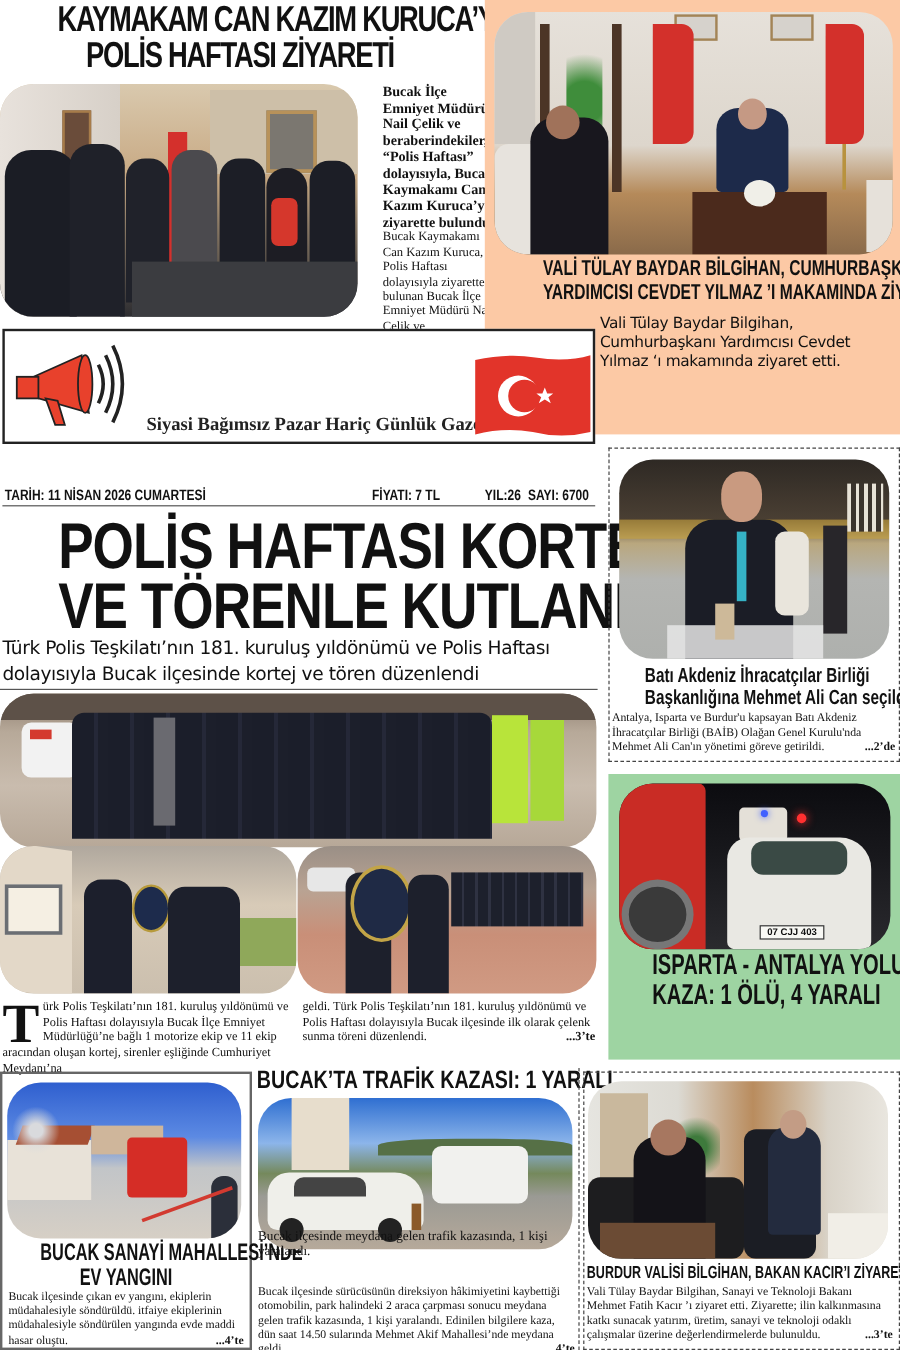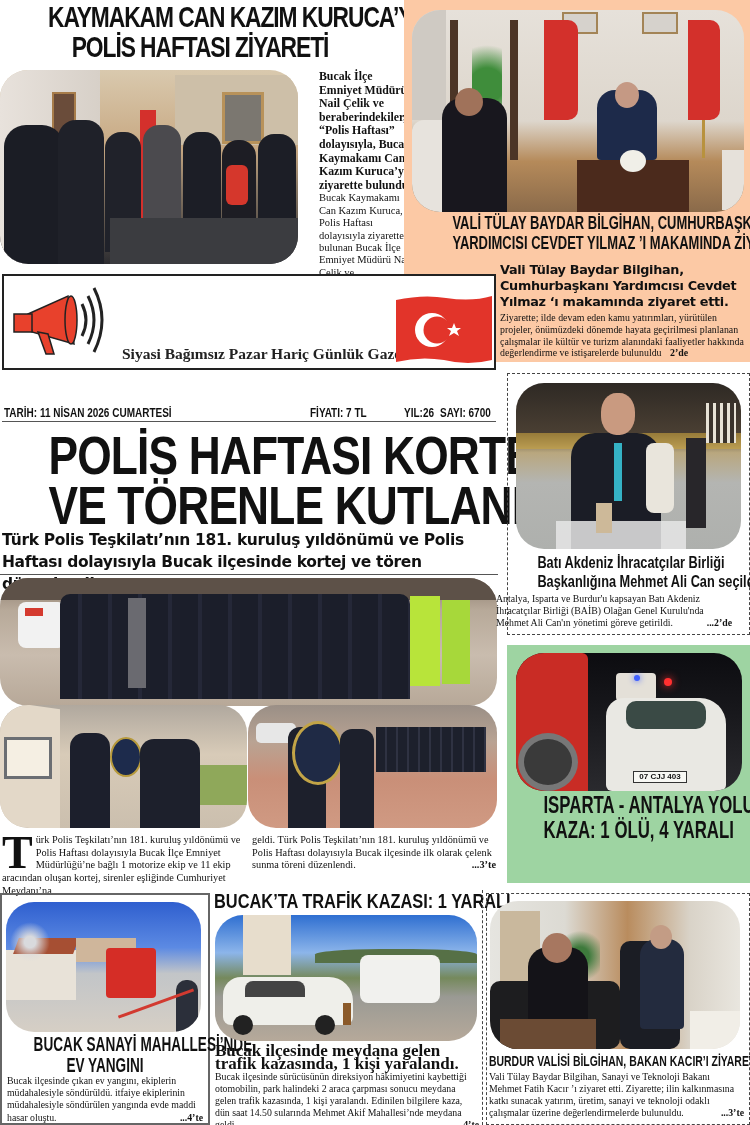--- a/index.html
+++ b/index.html
@@ -1,21 +1,21 @@
 <!DOCTYPE html>
 <html><head>
 <meta charset="utf-8">
 <style>
   * { box-sizing: border-box; margin: 0; padding: 0; }
   html, body { width: 750px; height: 1125px; background: #ffffff; overflow: hidden; }
   body { position: relative; font-family: "Liberation Serif", serif; color: #111; }
 
   .abs { position: absolute; }
   .cond { font-family: "Liberation Sans", sans-serif; font-weight: 700; transform-origin: left top; white-space: nowrap; }
-  .sans { font-family: "DejaVu Sans", sans-serif; font-weight: bold; }
+  .sans { font-family: "DejaVu Sans", sans-serif; }
   .serif { font-family: "Liberation Serif", serif; }
   .photo { position: absolute; overflow: hidden; border-radius: 28px; }
   .tiny { font-size: 10.5px; line-height: 12.6px; }
   .more { font-weight: 700; float: right; }
 
   
   #tl-head { left: 0; top: 2px; width: 400px; text-align: center; }
   #tl-head .line { font-size: 30px; letter-spacing: -1.4px; line-height: 30px; transform: scaleX(0.76); transform-origin: center; display:block; }
 
   
@@ -87,24 +87,20 @@
     <div class="abs" style="left:208px;top:140px;width:26px;height:22px;background:#f0efe8;border-radius:50%;"></div>
     <div class="abs" style="left:310px;top:140px;width:22px;height:60px;background:#e6e1da;"></div>
   </div>
 
   <div class="abs cond" style="left:0;top:213px;width:346px;text-align:center;font-size:18px;line-height:20px;">
     <span style="display:block;transform:scaleX(0.72);transform-origin:center;">VALİ TÜLAY BAYDAR BİLGİHAN, CUMHURBAŞKANI</span>
     <span style="display:block;transform:scaleX(0.72);transform-origin:center;">YARDIMCISI CEVDET YILMAZ ’I MAKAMINDA ZİYARET ETTİ</span>
   </div>
 
   <div class="abs sans" style="left:96px;top:262px;width:245px;font-size:12.8px;line-height:16px;letter-spacing:-0.3px;">Vali Tülay Baydar Bilgihan, Cumhurbaşkanı Yardımcısı Cevdet Yılmaz ‘ı makamında ziyaret etti.</div>
-  <div class="abs serif tiny" style="left:96px;top:312px;width:245px;font-size:9.9px;line-height:11.8px;">
-    <span>Ziyarette; ilde devam eden kamu yatırımları, yürütülen projeler, önümüzdeki dönemde hayata geçirilmesi planlanan çalışmalar ile kültür ve turizm alanındaki faaliyetler hakkında değerlendirme ve istişarelerde bulunuldu</span>
-    <b style="margin-left:6px;">2’de</b>
-  </div>
 </div>
 
 <div id="masthead" class="abs">
   <svg class="abs" style="left:4px;top:8px;" width="104" height="76" viewBox="0 0 104 76">
     <path d="M20 30 L60 12 L66 60 L24 48 Z" fill="#e8412c" stroke="#222" stroke-width="1.5"></path>
     <ellipse cx="63" cy="36" rx="6" ry="24" fill="#e8412c" stroke="#222" stroke-width="1.5"></ellipse>
     <rect x="6" y="30" width="18" height="18" fill="#e8412c" stroke="#222" stroke-width="1.5"></rect>
     <path d="M30 48 L38 70 L46 70 L40 50 Z" fill="#e8412c" stroke="#222" stroke-width="1.5"></path>
     <path d="M74 20 Q82 36 74 52" fill="none" stroke="#222" stroke-width="3"></path>
     <path d="M80 12 Q92 36 80 60" fill="none" stroke="#222" stroke-width="3"></path>
@@ -182,21 +178,21 @@
   <div class="abs" style="left:98px;top:60px;width:8px;height:58px;background:#35b2c5;"></div>
   <div class="abs" style="left:130px;top:60px;width:28px;height:70px;background:#e9e5dc;border-radius:8px;"></div>
   <div class="abs" style="left:170px;top:55px;width:20px;height:90px;background:#28262a;"></div>
   <div class="abs" style="left:40px;top:138px;width:130px;height:28px;background:rgba(230,230,230,.85);"></div>
   <div class="abs" style="left:80px;top:120px;width:16px;height:30px;background:#cdb999;"></div>
 </div>
 <div class="abs cond" style="left:507px;top:553px;width:243px;text-align:center;font-size:17px;line-height:19px;">
   <span style="display:block;transform:scaleX(0.75);transform-origin:center;">Batı Akdeniz İhracatçılar Birliği</span>
   <span style="display:block;transform:scaleX(0.75);transform-origin:center;">Başkanlığına Mehmet Ali Can seçildi</span>
 </div>
-<div class="abs serif" style="left:496px;top:593px;width:236px;font-size:9.8px;line-height:12px;">
+<div class="abs serif" style="left:510px;top:593px;width:236px;font-size:9.8px;line-height:12px;">
   <span>Antalya, Isparta ve Burdur'u kapsayan Batı Akdeniz İhracatçılar Birliği (BAİB) Olağan Genel Kurulu'nda Mehmet Ali Can'ın yönetimi göreve getirildi.</span>
   <span class="more">...2’de</span>
 </div>
 
 <div id="green" class="abs">
   <div class="photo" style="left:9px;top:8px;width:226px;height:138px;background:linear-gradient(180deg,#0c0c10 0%,#17171b 40%,#2a2a2e 100%);">
     <div class="abs" style="left:0;top:0;width:72px;height:138px;background:#c92c25;border-radius:0 6px 0 0;"></div>
     <div class="abs" style="left:2px;top:80px;width:60px;height:58px;background:#3a3a3a;border-radius:50%;border:6px solid #777;"></div>
     <div class="abs" style="left:100px;top:20px;width:40px;height:28px;background:#e4e0d8;border-radius:4px;"></div>
     <div class="abs" style="left:118px;top:22px;width:6px;height:6px;background:#4060ff;border-radius:50%;box-shadow:0 0 6px #4060ff;"></div>
@@ -234,21 +230,21 @@
 <div class="photo" style="left:215px;top:915px;width:262px;height:126px;background:linear-gradient(180deg,#2f6fd1 0%,#8cb5ea 30%,#75895c 50%,#9a9a94 65%,#b6a99a 100%);">
   <div class="abs" style="left:28px;top:0;width:48px;height:60px;background:#e7ddcc;"></div>
   <div class="abs" style="left:100px;top:34px;width:162px;height:14px;background:#567046;border-radius:40% 40% 0 0;"></div>
   <div class="abs" style="left:8px;top:62px;width:130px;height:48px;background:#efefea;border-radius:18px 24px 8px 8px;"></div>
   <div class="abs" style="left:30px;top:66px;width:60px;height:16px;background:#444;border-radius:8px 8px 0 0;"></div>
   <div class="abs" style="left:18px;top:100px;width:20px;height:20px;background:#222;border-radius:50%;"></div>
   <div class="abs" style="left:100px;top:100px;width:20px;height:20px;background:#222;border-radius:50%;"></div>
   <div class="abs" style="left:145px;top:40px;width:80px;height:48px;background:#f1f1ee;border-radius:8px;"></div>
   <div class="abs" style="left:128px;top:88px;width:8px;height:22px;background:#8b5a2a;"></div>
 </div>
-<div class="abs serif" style="left:215px;top:1045px;width:264px;font-size:17px;line-height:12.8px;font-weight:700;">Bucak ilçesinde meydana gelen trafik kazasında, 1 kişi yaralandı.</div>
+<div class="abs serif" style="left:215px;top:1024px;width:264px;font-size:11px;line-height:12.8px;font-weight:400;">Bucak ilçesinde meydana gelen trafik kazasında, 1 kişi yaralandı.</div>
 <div class="abs serif" style="left:215px;top:1071px;width:264px;font-size:9.8px;line-height:11.9px;">
   <span>Bucak ilçesinde sürücüsünün direksiyon hâkimiyetini kaybettiği otomobilin, park halindeki 2 araca çarpması sonucu meydana gelen trafik kazasında, 1 kişi yaralandı. Edinilen bilgilere kaza, dün saat 14.50 sularında Mehmet Akif Mahallesi’nde meydana geldi.</span>
   <span class="more">...4’te</span>
 </div>
 <div class="abs" style="left:482px;top:890px;width:0;height:235px;border-left:1.5px dashed #444;"></div>
 
 <div class="dashed-box" style="left:486px;top:893px;width:264px;height:232px;"></div>
 <div class="photo" style="left:490px;top:901px;width:250px;height:148px;background:linear-gradient(90deg,#e6e5e0 0%,#dcdad3 30%,#b98c5e 55%,#d9d3c8 80%,#e9e6df 100%);">
   <div class="abs" style="left:10px;top:10px;width:40px;height:100px;background:#c9b89d;border-radius:0 0 20px 20px;"></div>
   <div class="abs" style="left:70px;top:25px;width:40px;height:60px;background:radial-gradient(circle,#3e7a3c 25%,transparent 70%);"></div>

